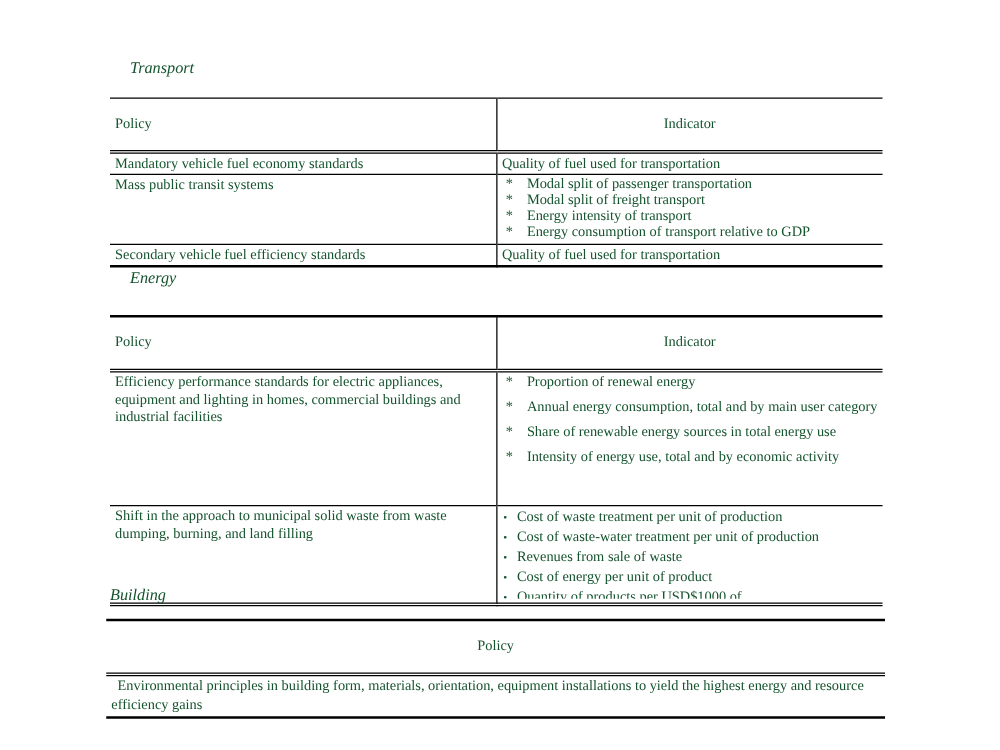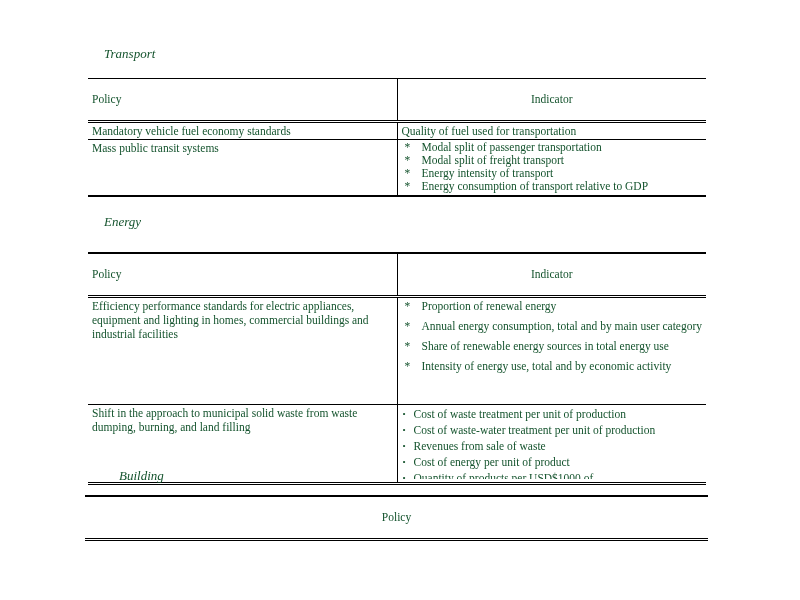--- a/index.html
+++ b/index.html
@@ -2,21 +2,21 @@
 <html><head>
 <meta charset="utf-8">
 <style>
   html,body{margin:0;padding:0;background:#ffffff;}
   .page{position:relative;width:800px;height:600px;background:#ffffff;
         font-family:"Liberation Serif","DejaVu Serif",serif;color:#14532d;overflow:hidden;}
   .sec-heading{position:absolute;font-style:italic;font-weight:normal;
                font-size:13px;margin:0;line-height:16px;}
   #h-transport{left:104px;top:46px;}
   #h-energy{left:104px;top:214px;}
-  #h-building{left:119px;top:468px;}
+  #h-building{left:88px;top:468px;}
 
   table{position:absolute;border-collapse:collapse;table-layout:fixed;
         font-size:11.5px;}
   th,td{vertical-align:top;font-weight:normal;padding:1px 4px;line-height:14px;}
   thead th{height:14px;padding:13px 4px;line-height:15px;}
   thead th{border-bottom:3px double #000;}
   .policy-head,.policy-cell{border-right:1px solid #000;}
   .head-left{text-align:left;}
   .head-center{text-align:center;}
 
@@ -89,20 +89,24 @@
               <span class="marker">*</span>
               <span class="bullet-text">Energy intensity of transport</span>
             </div>
             <div class="bullet-line">
               <span class="marker">*</span>
               <span class="bullet-text">Energy consumption of transport relative to GDP</span>
             </div>
           </div>
         </td>
       </tr>
+      <tr class="h-r14">
+        <td class="policy-cell">Secondary vehicle fuel efficiency standards</td>
+        <td>Quality of fuel used for transportation</td>
+      </tr>
     </tbody>
   </table>
 
   <p class="sec-heading" id="h-energy">Energy</p>
 
   <table id="tbl-energy">
     <colgroup>
         <col style="width:309px">
         <col style="width:309px">
       </colgroup>
@@ -171,16 +175,19 @@
   <table id="tbl-building">
     <colgroup>
         <col style="width:623px">
       </colgroup>
     <thead>
       <tr>
         <th class="head-center">Policy</th>
       </tr>
     </thead>
     <tbody>
+      <tr class="b-row1">
+        <td>Environmental principles in building form, materials, orientation, equipment installations to yield the highest energy and resource efficiency gains</td>
+      </tr>
     </tbody>
   </table>
 
 </div>
 
 </body></html>

